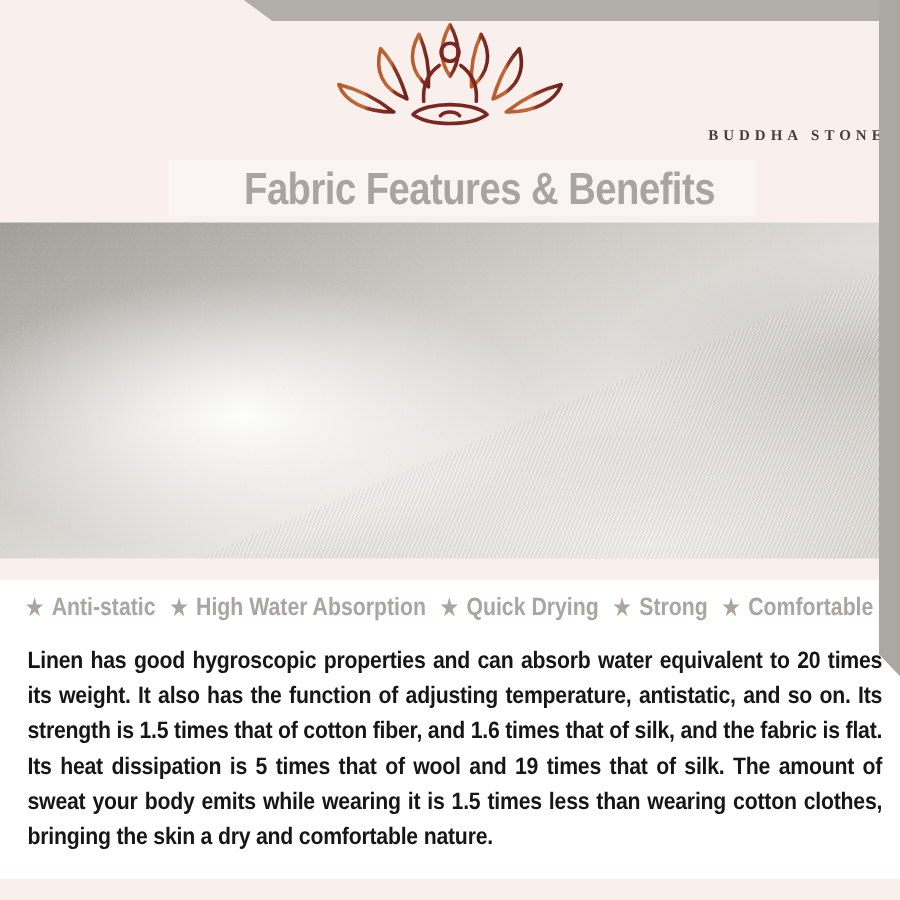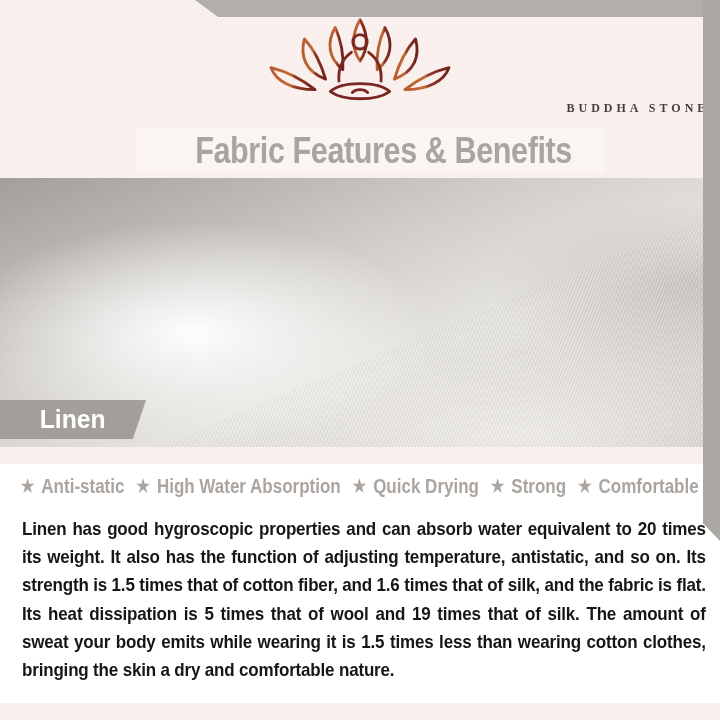--- a/index.html
+++ b/index.html
@@ -95,23 +95,20 @@
 <div class="photo">
   <div class="weave"></div>
   <svg class="noise" width="720" height="269">
     <filter id="fabricNoise">
       <feTurbulence type="fractalNoise" baseFrequency="0.55" numOctaves="2" seed="7" result="n"></feTurbulence>
       <feColorMatrix in="n" type="saturate" values="0"></feColorMatrix>
     </filter>
     <rect width="720" height="269" filter="url(#fabricNoise)"></rect>
   </svg>
 
-  <div class="linen-tag">
-    <span>Linen</span>
-  </div>
 </div>
 
 <div class="strip-mid"></div>
 <div class="content">
   <div class="features-row">
     <div class="features-inner">
         <span class="feat">
           <span class="star">★</span>
           <span>Anti-static</span>
         </span>

